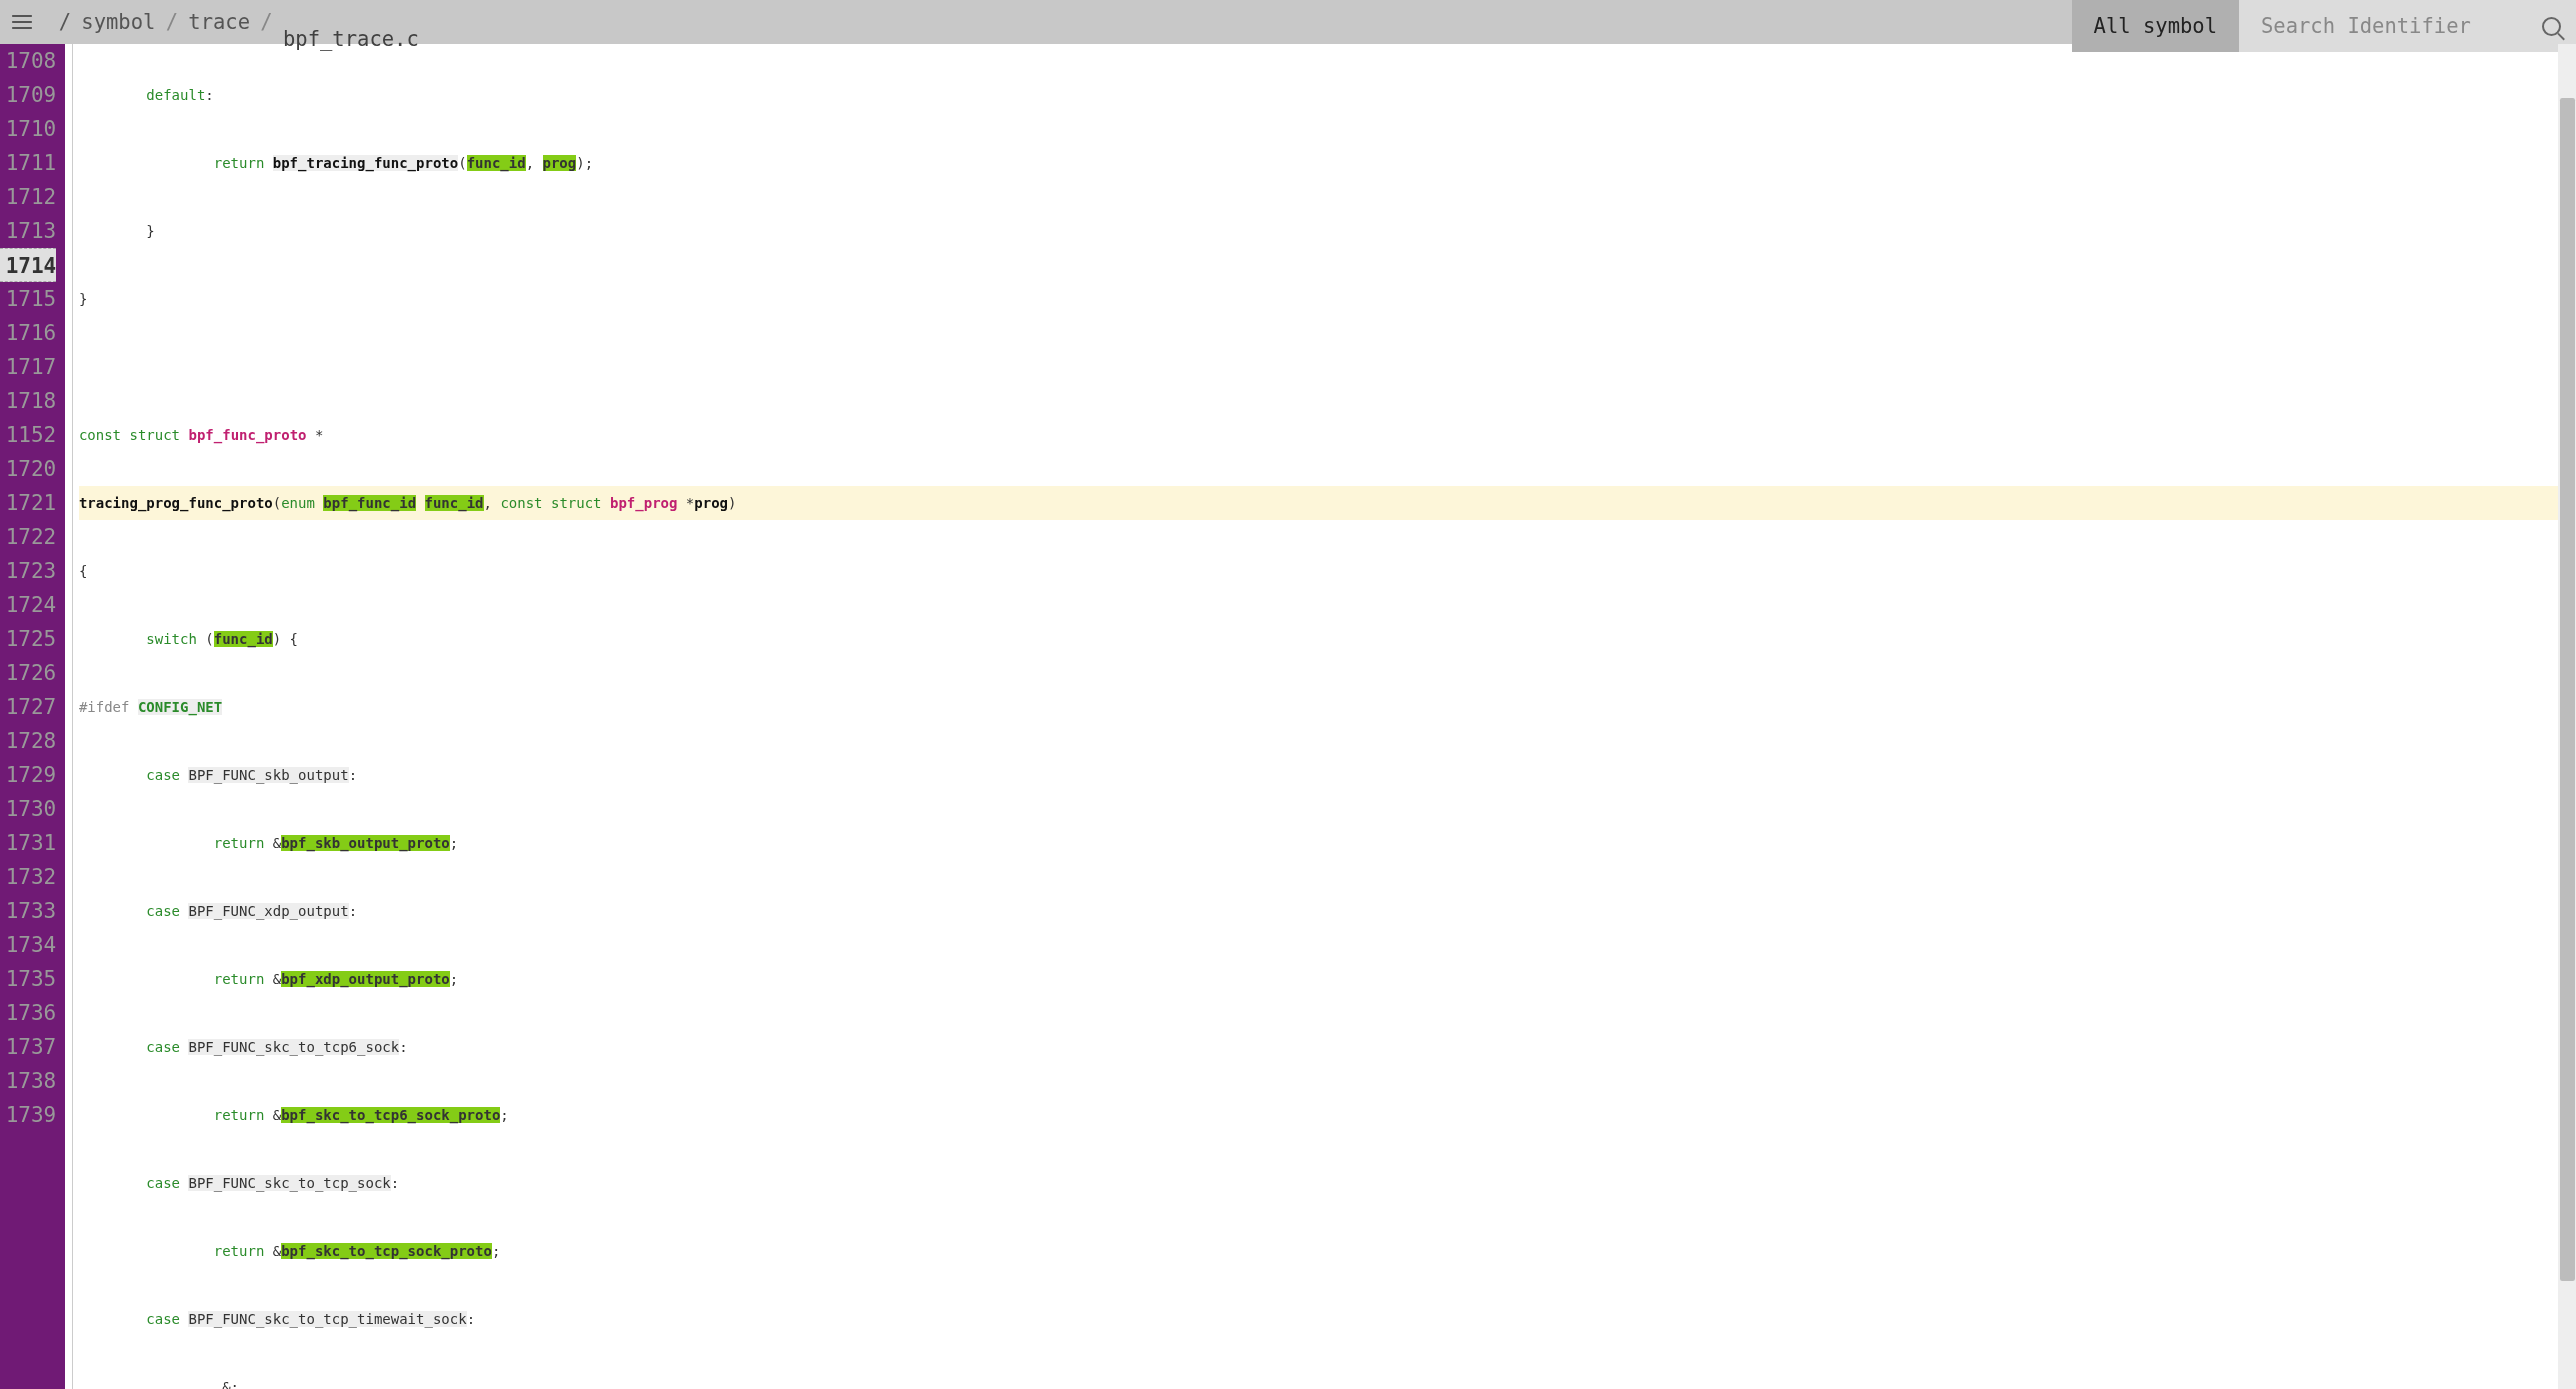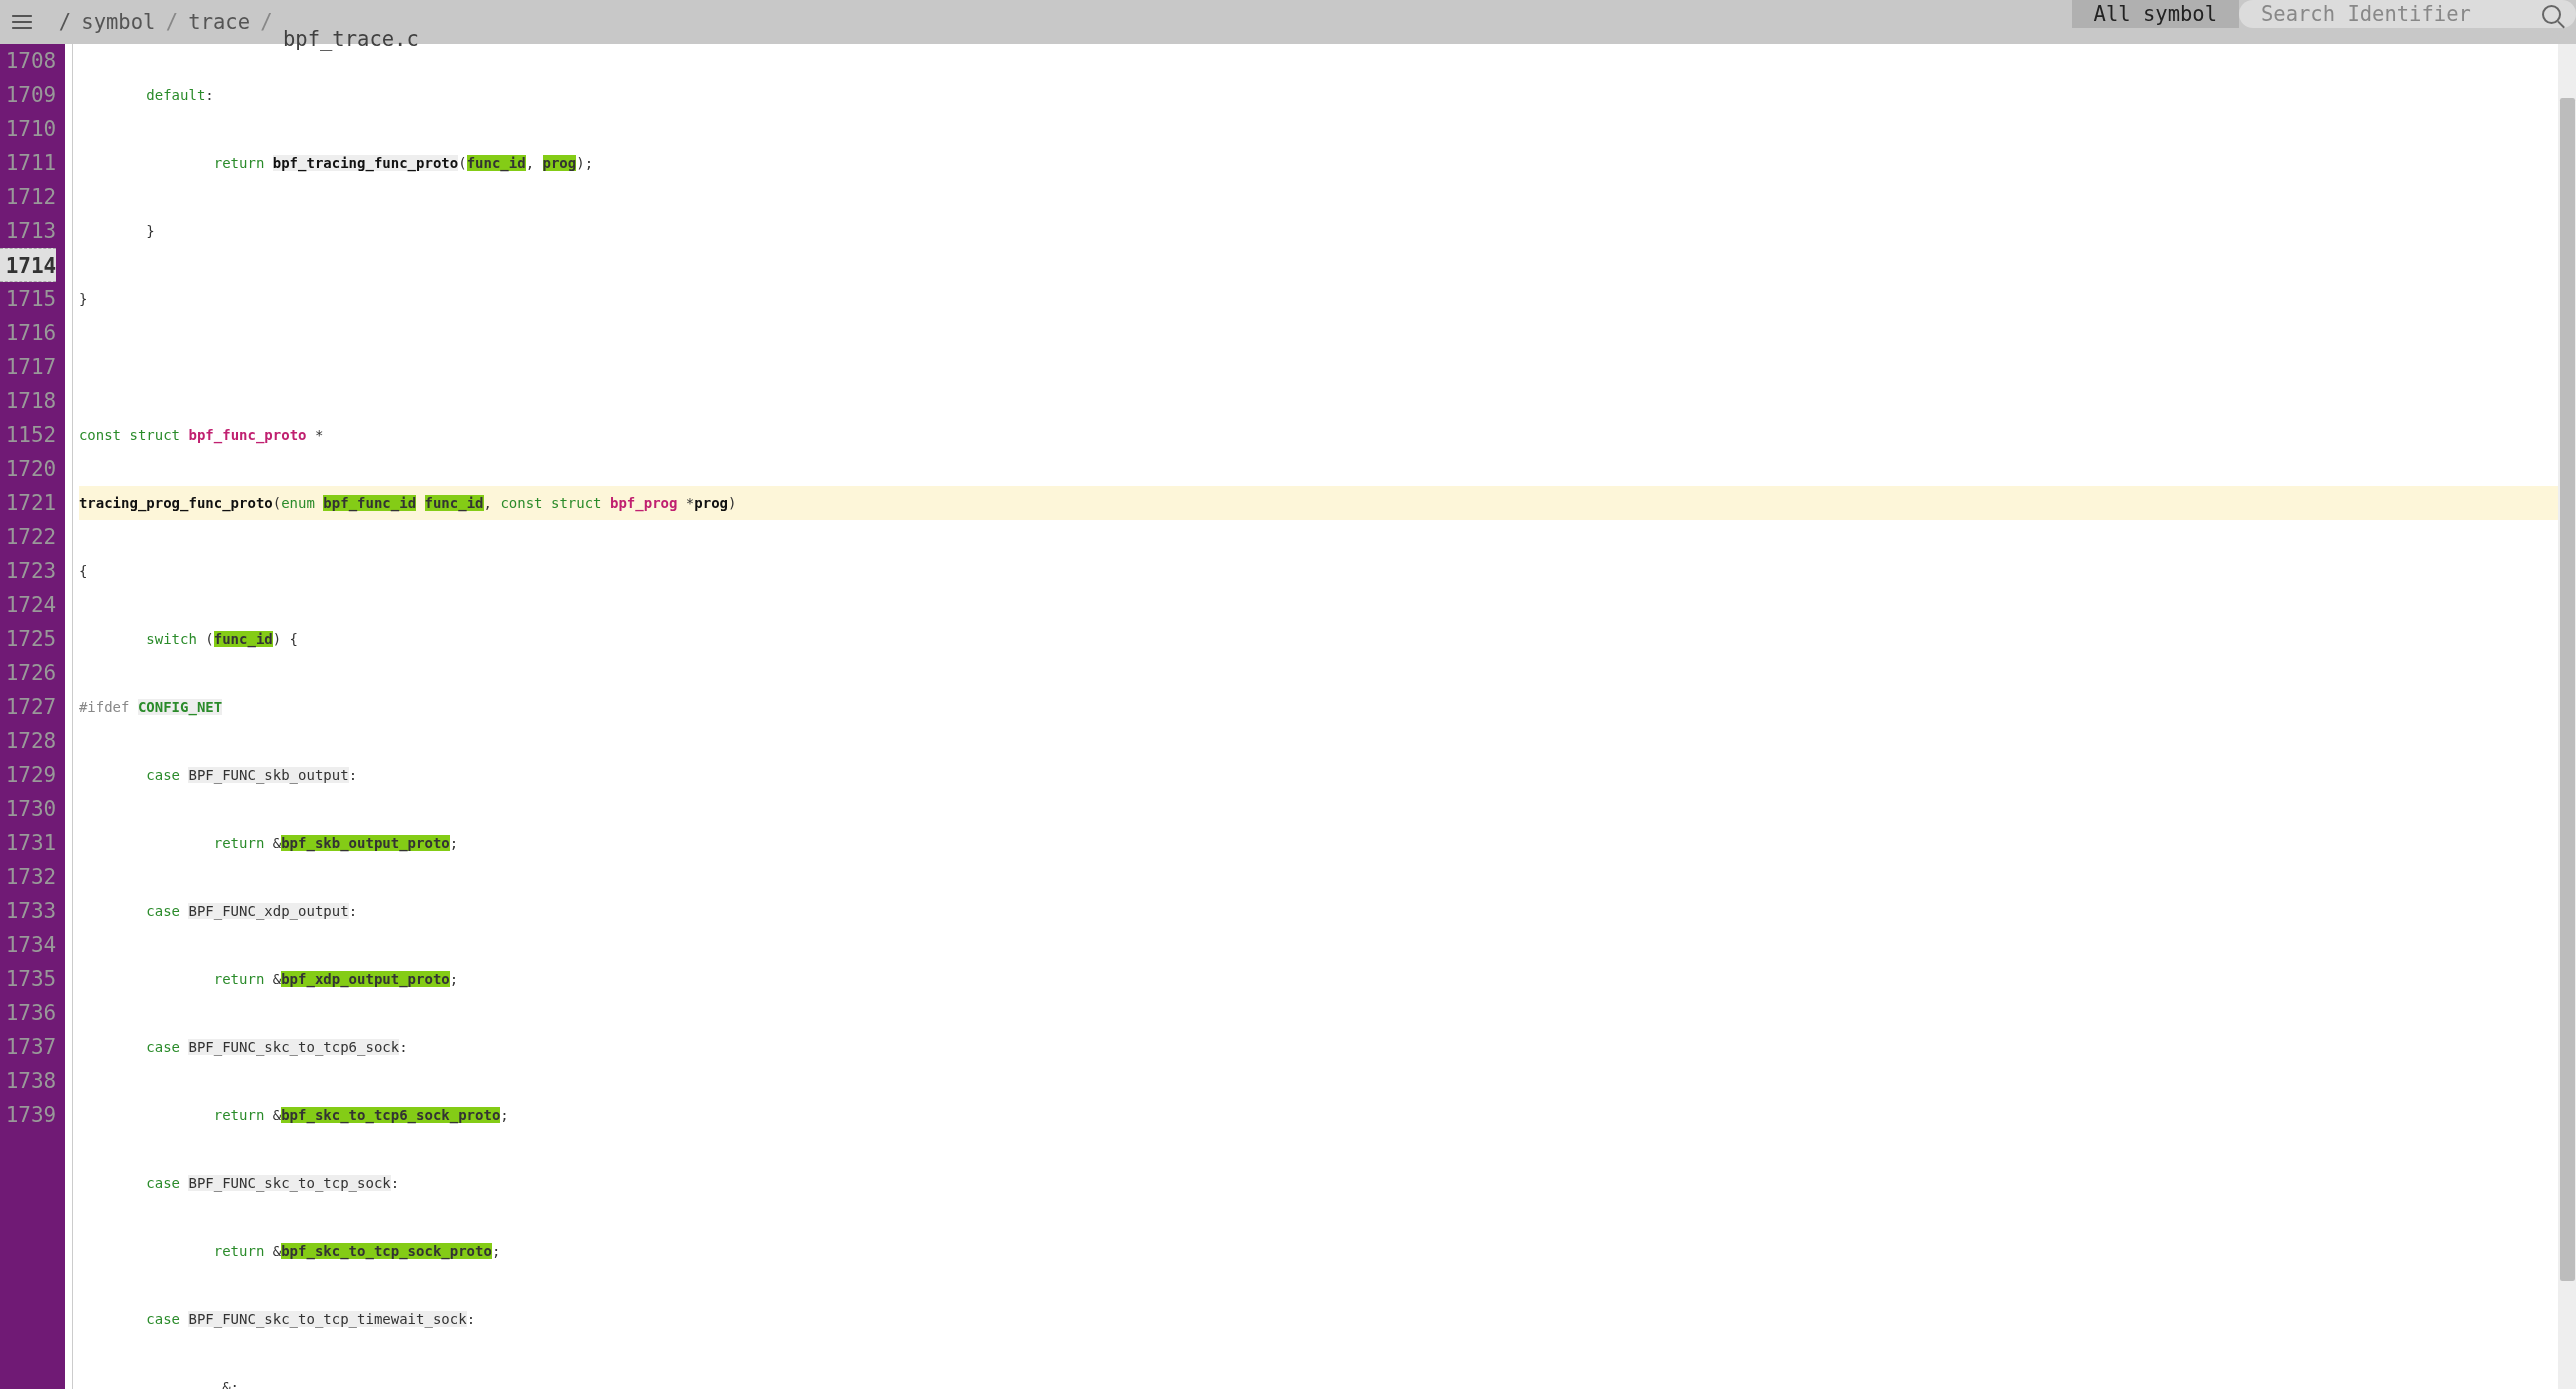--- a/index.html
+++ b/index.html
@@ -45,40 +45,39 @@
     color: #555;
     margin-left: 14.7px;
   }
   .breadcrumb .sep { color: #888; }
   .breadcrumb .crumb { color: #555; cursor: pointer; }
   .breadcrumb .crumb.active { color: #404040; margin-top: 33px; }
   .topright {
     position: absolute;
     right: 0;
     top: 0;
-    height: 28px;
+    height: 52px;
     display: flex;
     align-items: stretch;
   }
   .symbol-btn {
     background: #b0b0b0;
     color: #222;
     padding: 0 22px;
     display: flex;
     align-items: center;
     font-size: 20.5px;
     cursor: pointer;
   }
   .search-box {
     background: #dcdcdc;
     padding: 0 14.7px 0 22px;
     display: flex;
     align-items: center;
     width: 337px;
-    border-radius: 15px;
   }
   .search-input {
     background: transparent;
     border: none;
     outline: none;
     font-size: 20.5px;
     color: #333;
     flex: 1;
     font-family: inherit;
   }

